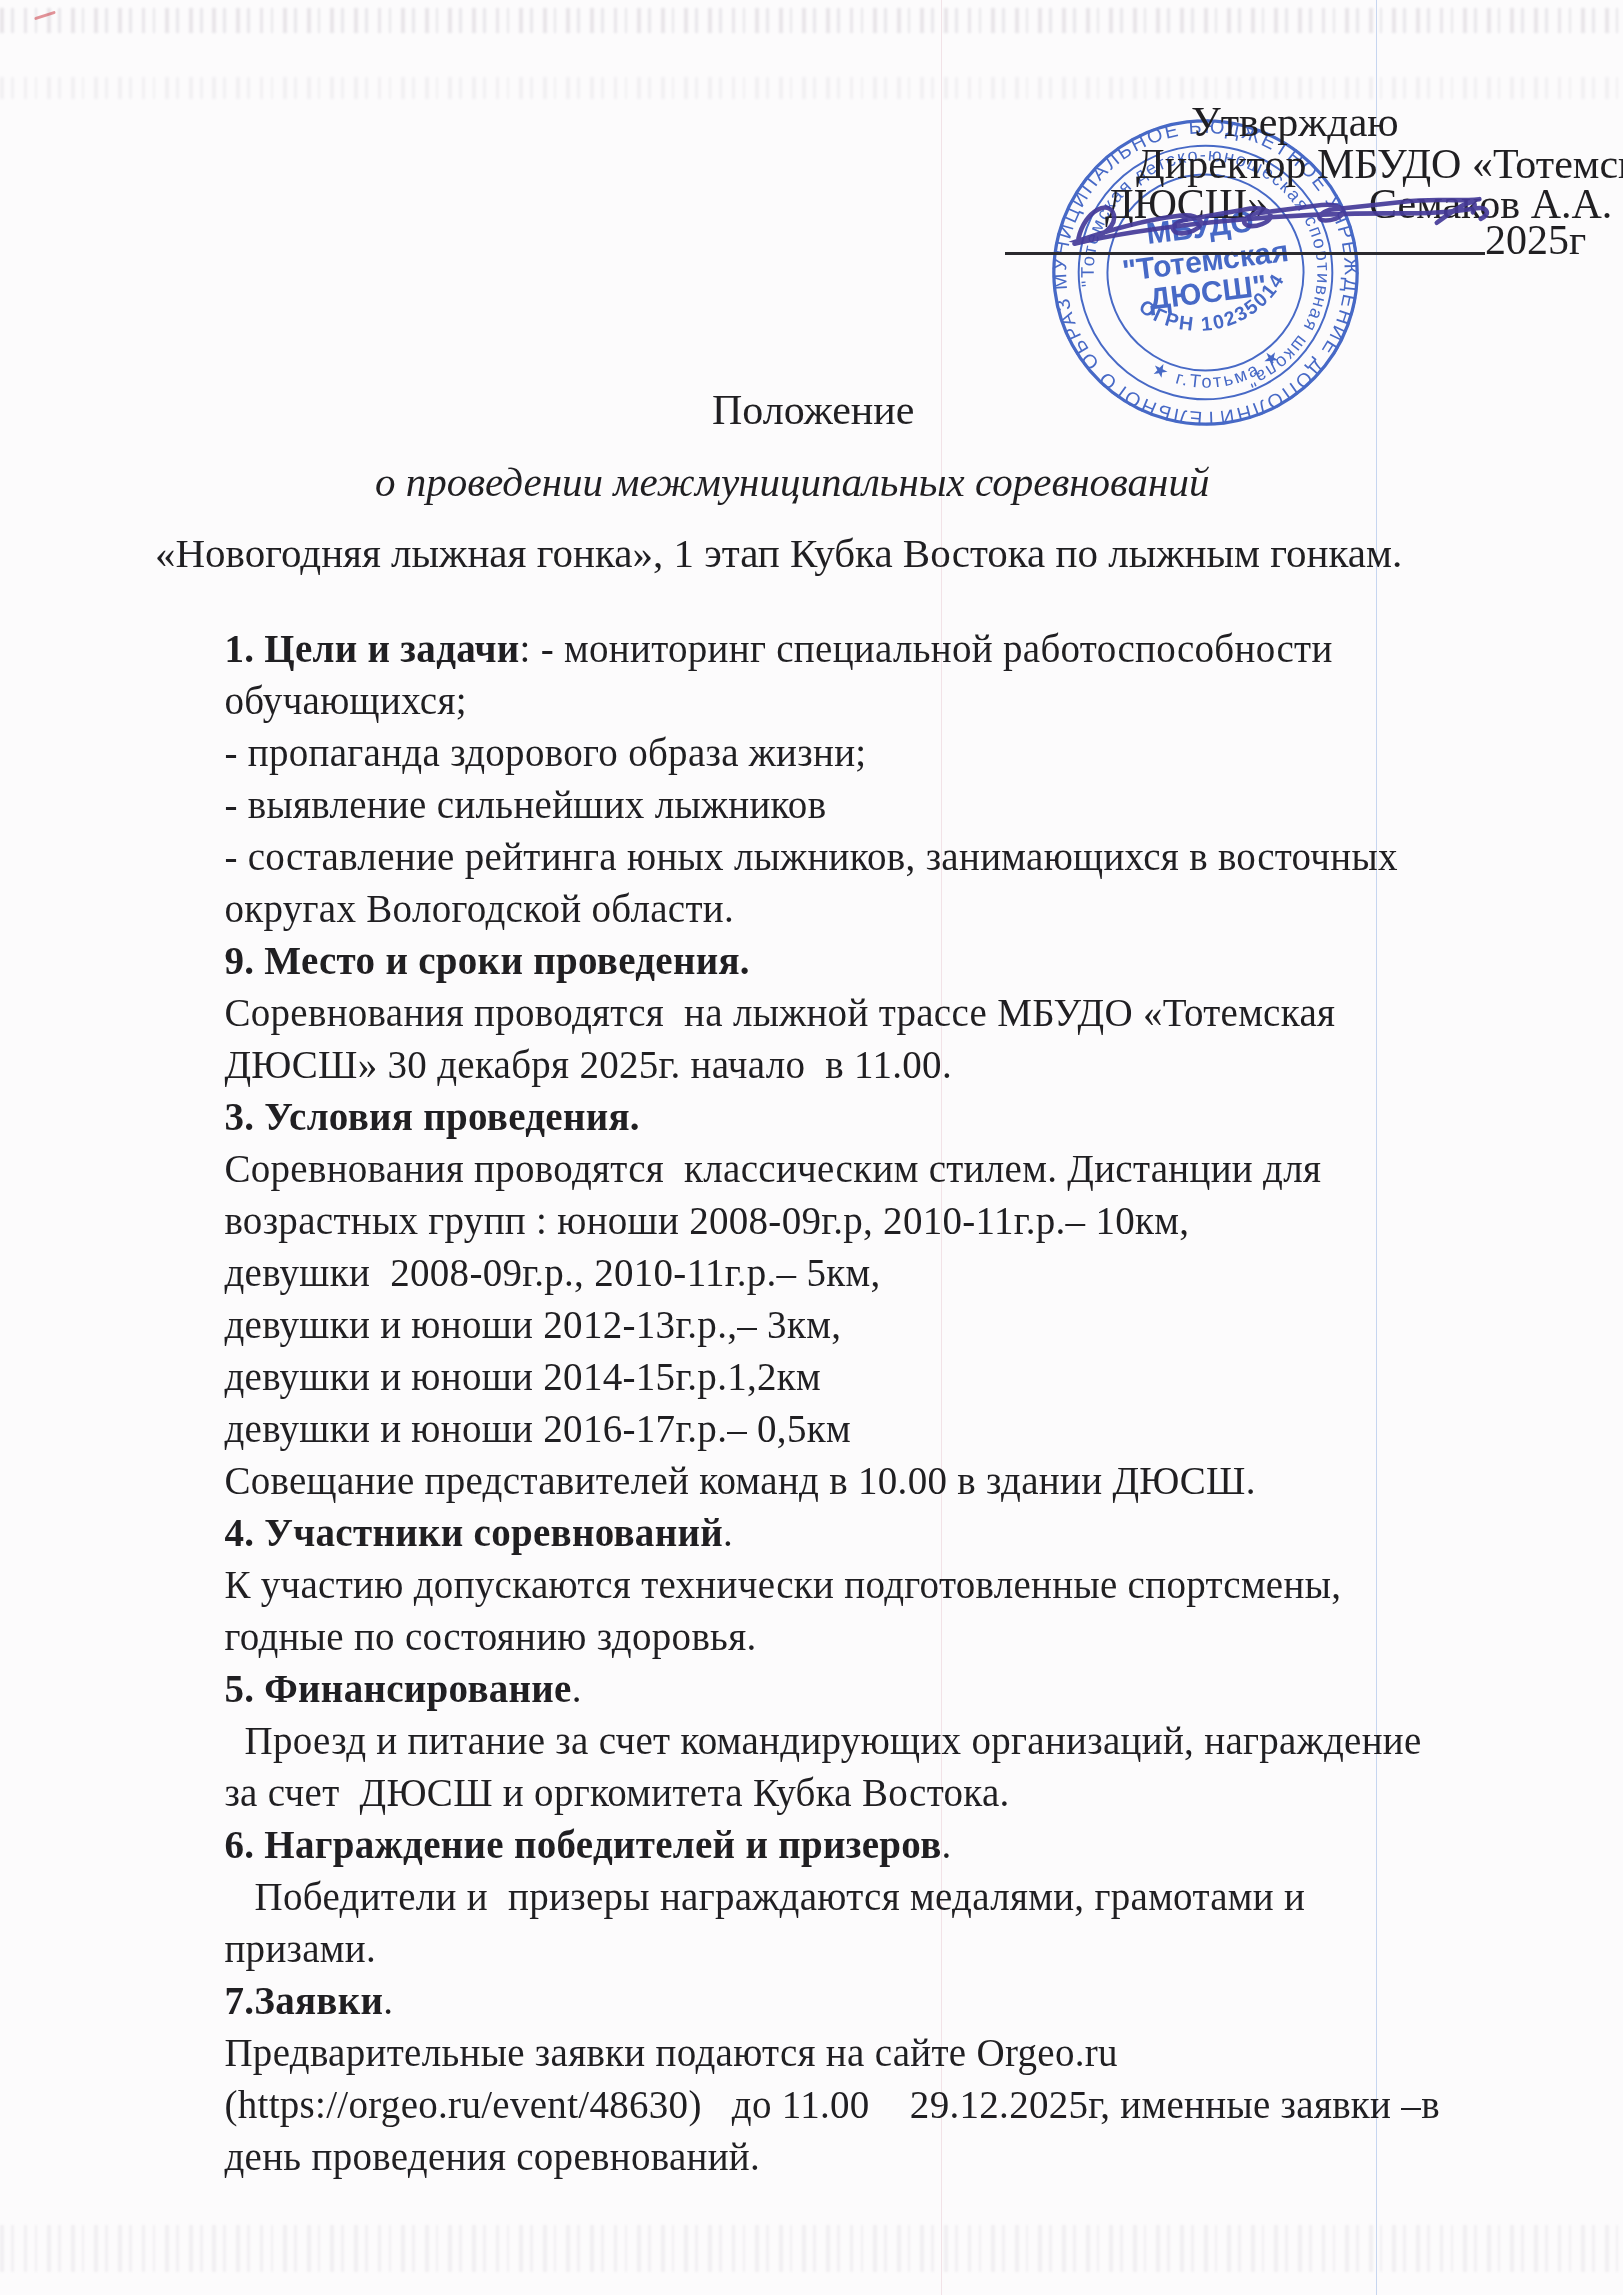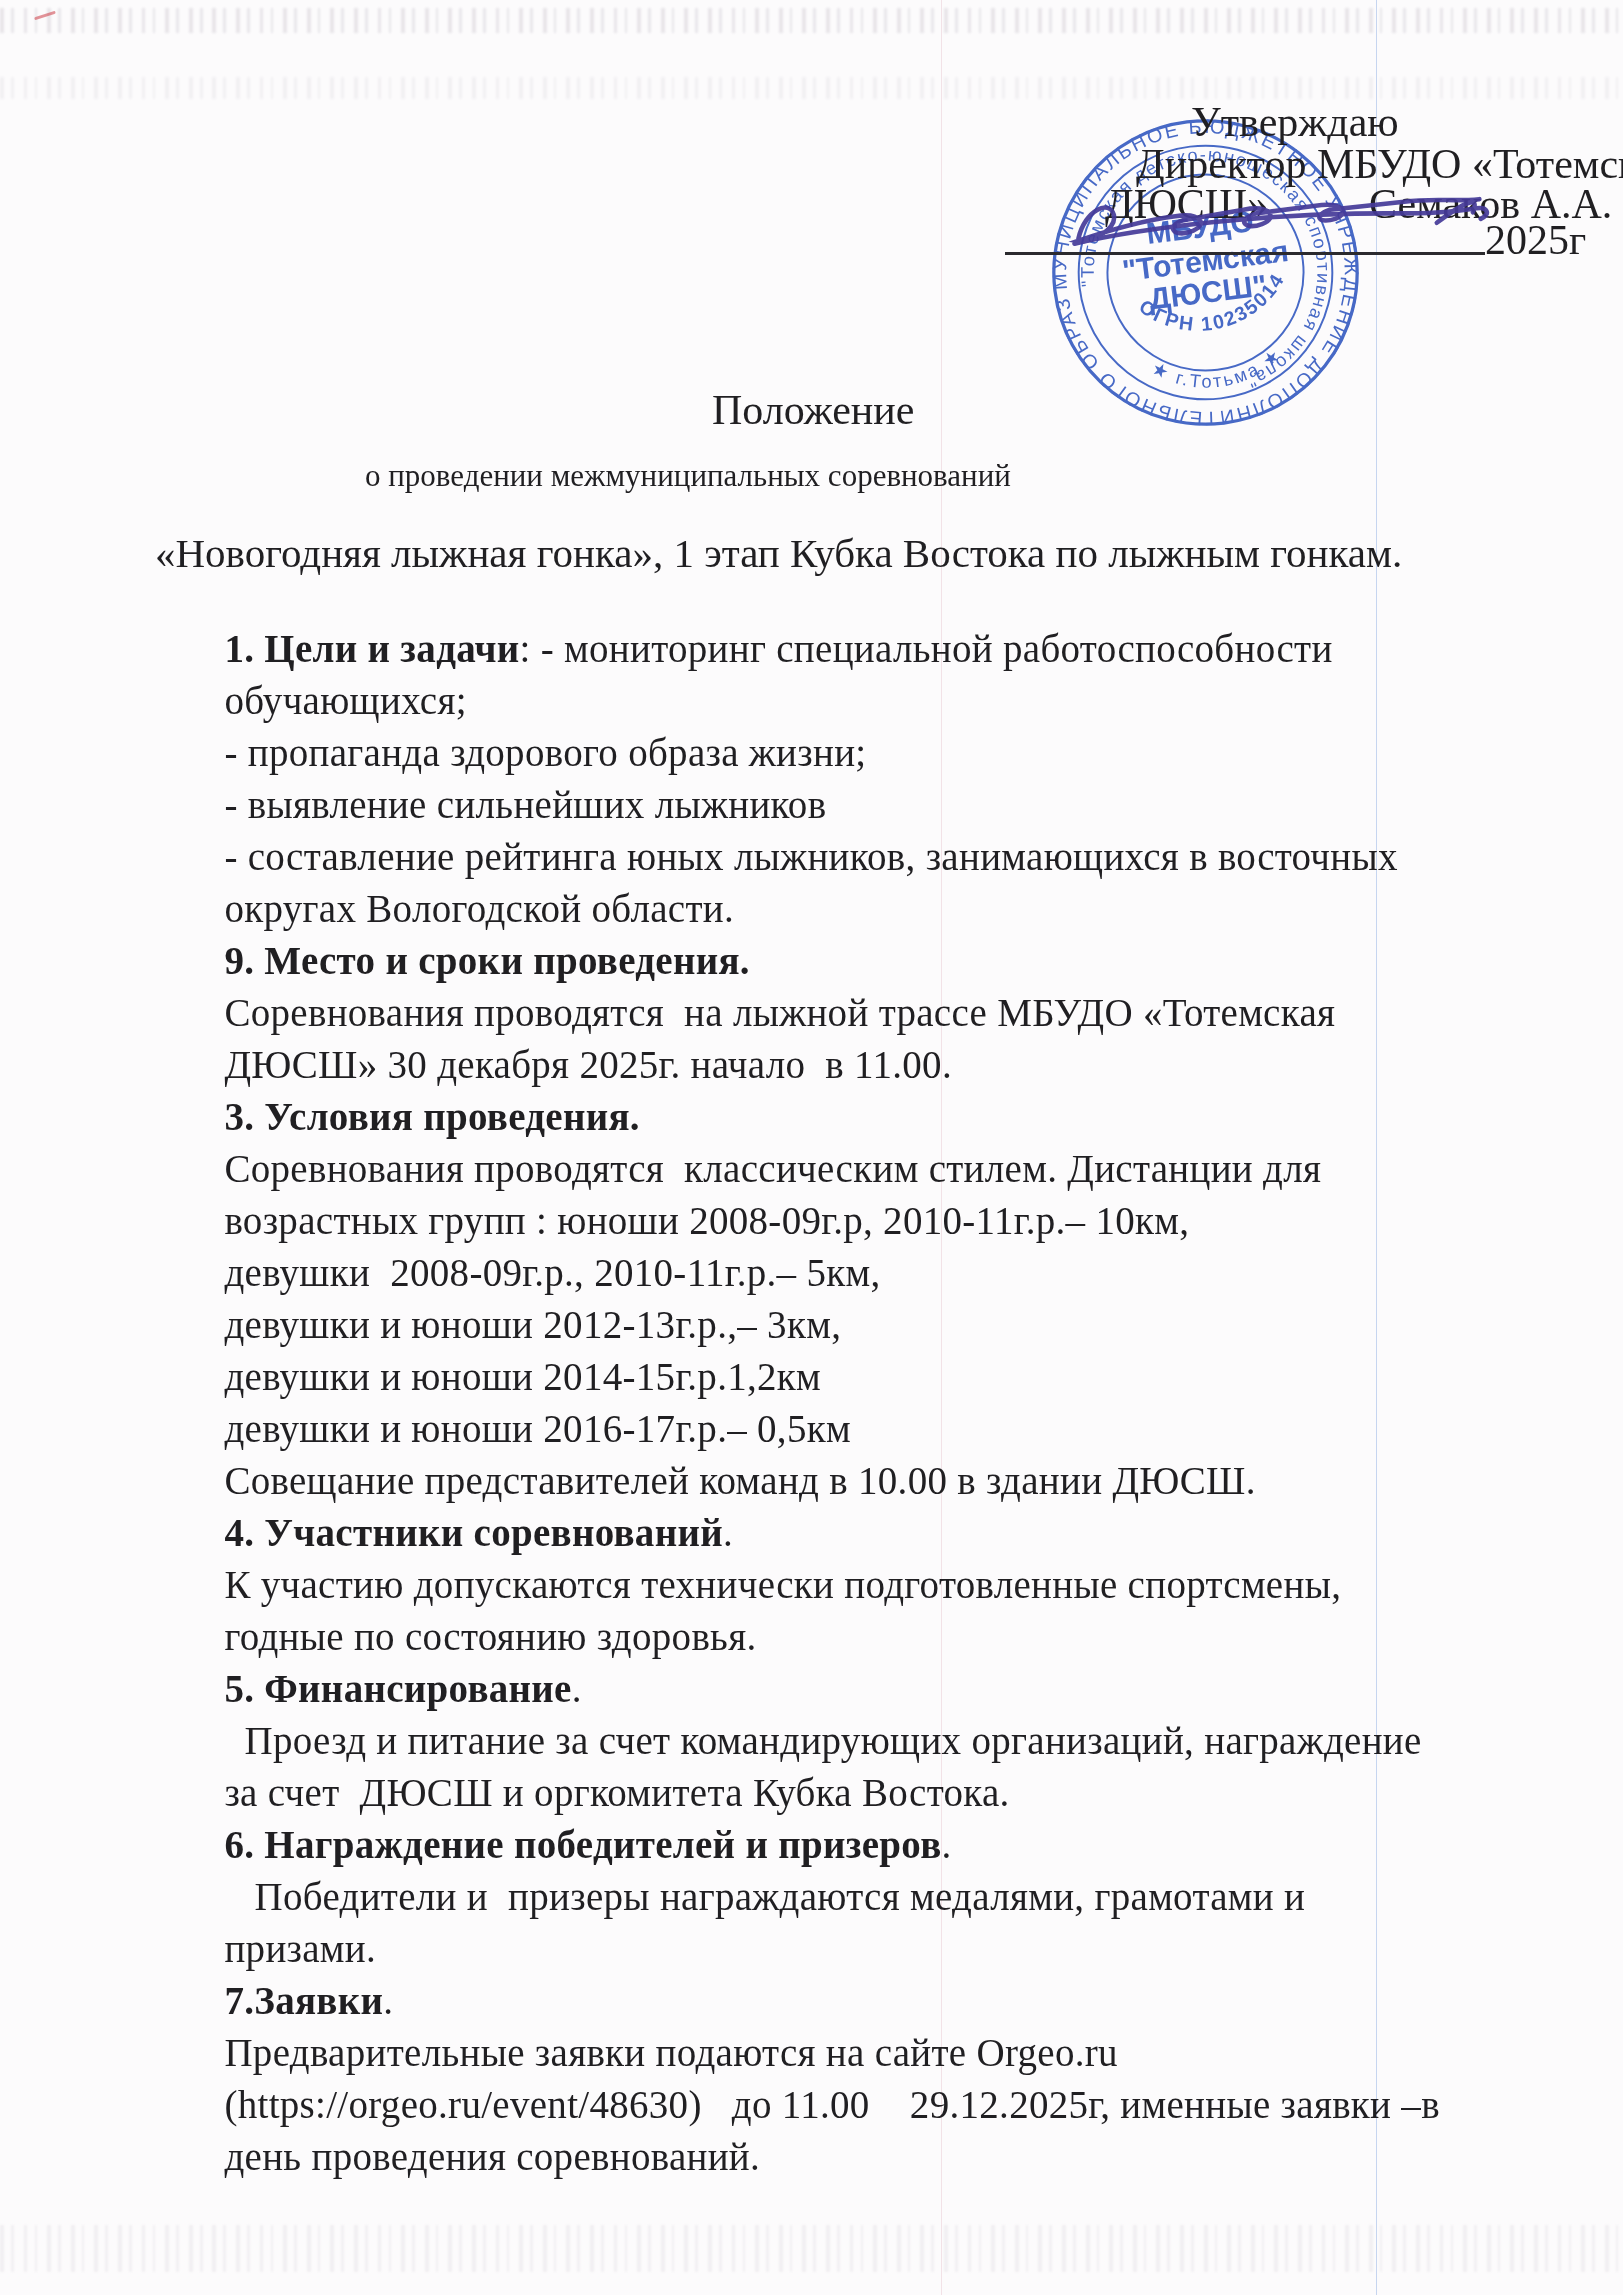--- a/index.html
+++ b/index.html
@@ -32,21 +32,21 @@
   .year-label{left:1485px;top:221px;}
   .sig-underline{position:absolute;left:1005px;top:252px;width:480px;height:2.6px;
     background:#2b2a2e;z-index:5;}
   
   .stamp{position:absolute;left:1046px;top:113px;width:319px;height:319px;z-index:2;opacity:.93;}
   
   .signature{position:absolute;left:1047px;top:182px;width:511px;height:92px;z-index:6;}
   
   .title-line{position:absolute;white-space:pre;z-index:3;}
   .title-1{left:712px;top:386px;font-size:42px;}
-  .title-2{left:365px;top:458px;font-size:31px;}
+  .title-2{left:375px;top:458px;font-size:41px;font-style:italic;}
   .title-3{left:155px;top:529px;font-size:41px;text-align:center;}
   
   .doc-body{position:absolute;left:144px;top:571px;width:1460px;z-index:3;
     font-size:39px;letter-spacing:0.3px;}
   .doc-line{height:52px;line-height:52px;white-space:pre;}
   .doc-line .b{font-weight:bold;}
 </style>
 </head>
 <body>
 

